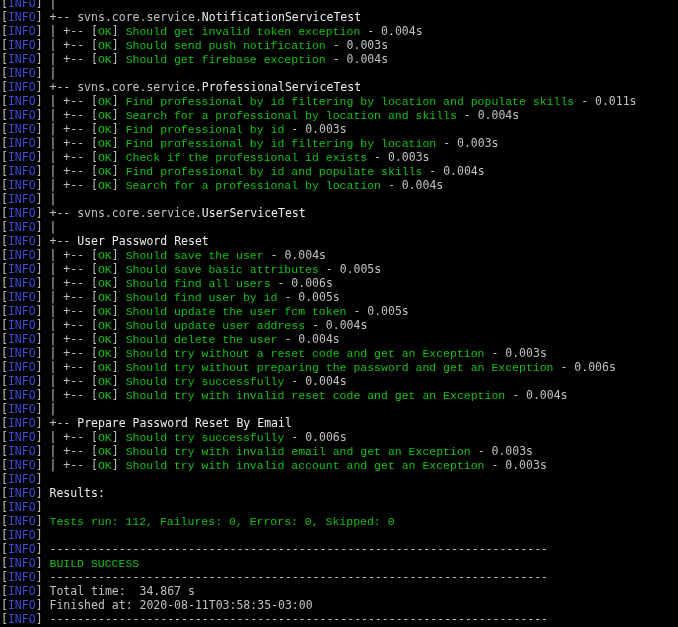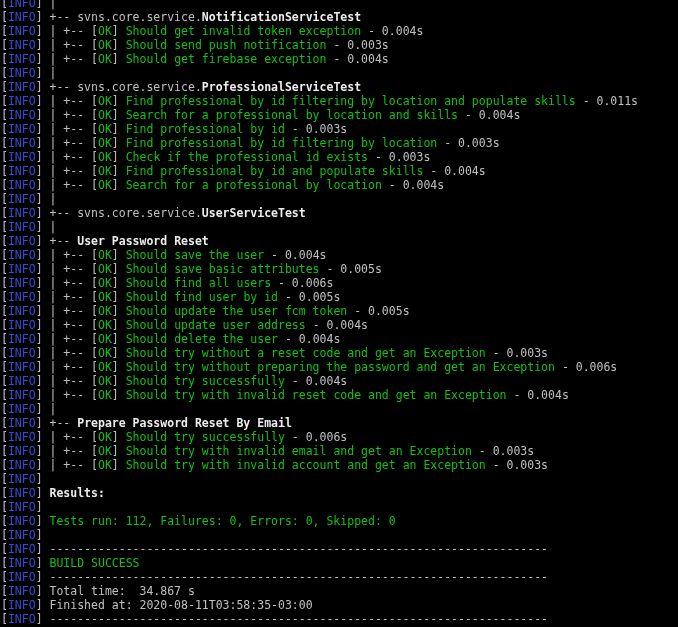--- a/index.html
+++ b/index.html
@@ -14,19 +14,19 @@
     font-family: "DejaVu Sans Mono", "Liberation Mono", monospace;
     font-size: 11.5px;
     line-height: 14px;
     white-space: pre;
     padding-left: 1px;
     margin-top: -4px; 
   }
   .line { height: 14px; }
   .seg-info { color: var(--c-info); }
   .seg-p { color: var(--c-plain); }
-  .seg-g { color: var(--c-green); }
-  .seg-w { color: var(--c-bright); font-weight: bold; }
+  .seg-g { color: var(--c-green); font-family: Liberation Mono, monospace; }
+  .seg-w { color: var(--c-bright); font-weight: normal; }
 </style>
 </head>
 <body style="background: rgb(0, 0, 0);">
 
 <div class="screen" id="screen"><div class="line"><span class="seg-p">[</span><span class="seg-info">INFO</span><span class="seg-p">] </span><span class="seg-p">|</span></div><div class="line"><span class="seg-p">[</span><span class="seg-info">INFO</span><span class="seg-p">] </span><span class="seg-p">+-- svns.core.service.</span><span class="seg-w">NotificationServiceTest</span></div><div class="line"><span class="seg-p">[</span><span class="seg-info">INFO</span><span class="seg-p">] </span><span class="seg-p">| +-- [</span><span class="seg-g">OK</span><span class="seg-p">] </span><span class="seg-g">Should get invalid token exception</span><span class="seg-p"> - 0.004s</span></div><div class="line"><span class="seg-p">[</span><span class="seg-info">INFO</span><span class="seg-p">] </span><span class="seg-p">| +-- [</span><span class="seg-g">OK</span><span class="seg-p">] </span><span class="seg-g">Should send push notification</span><span class="seg-p"> - 0.003s</span></div><div class="line"><span class="seg-p">[</span><span class="seg-info">INFO</span><span class="seg-p">] </span><span class="seg-p">| +-- [</span><span class="seg-g">OK</span><span class="seg-p">] </span><span class="seg-g">Should get firebase exception</span><span class="seg-p"> - 0.004s</span></div><div class="line"><span class="seg-p">[</span><span class="seg-info">INFO</span><span class="seg-p">] </span><span class="seg-p">|</span></div><div class="line"><span class="seg-p">[</span><span class="seg-info">INFO</span><span class="seg-p">] </span><span class="seg-p">+-- svns.core.service.</span><span class="seg-w">ProfessionalServiceTest</span></div><div class="line"><span class="seg-p">[</span><span class="seg-info">INFO</span><span class="seg-p">] </span><span class="seg-p">| +-- [</span><span class="seg-g">OK</span><span class="seg-p">] </span><span class="seg-g">Find professional by id filtering by location and populate skills</span><span class="seg-p"> - 0.011s</span></div><div class="line"><span class="seg-p">[</span><span class="seg-info">INFO</span><span class="seg-p">] </span><span class="seg-p">| +-- [</span><span class="seg-g">OK</span><span class="seg-p">] </span><span class="seg-g">Search for a professional by location and skills</span><span class="seg-p"> - 0.004s</span></div><div class="line"><span class="seg-p">[</span><span class="seg-info">INFO</span><span class="seg-p">] </span><span class="seg-p">| +-- [</span><span class="seg-g">OK</span><span class="seg-p">] </span><span class="seg-g">Find professional by id</span><span class="seg-p"> - 0.003s</span></div><div class="line"><span class="seg-p">[</span><span class="seg-info">INFO</span><span class="seg-p">] </span><span class="seg-p">| +-- [</span><span class="seg-g">OK</span><span class="seg-p">] </span><span class="seg-g">Find professional by id filtering by location</span><span class="seg-p"> - 0.003s</span></div><div class="line"><span class="seg-p">[</span><span class="seg-info">INFO</span><span class="seg-p">] </span><span class="seg-p">| +-- [</span><span class="seg-g">OK</span><span class="seg-p">] </span><span class="seg-g">Check if the professional id exists</span><span class="seg-p"> - 0.003s</span></div><div class="line"><span class="seg-p">[</span><span class="seg-info">INFO</span><span class="seg-p">] </span><span class="seg-p">| +-- [</span><span class="seg-g">OK</span><span class="seg-p">] </span><span class="seg-g">Find professional by id and populate skills</span><span class="seg-p"> - 0.004s</span></div><div class="line"><span class="seg-p">[</span><span class="seg-info">INFO</span><span class="seg-p">] </span><span class="seg-p">| +-- [</span><span class="seg-g">OK</span><span class="seg-p">] </span><span class="seg-g">Search for a professional by location</span><span class="seg-p"> - 0.004s</span></div><div class="line"><span class="seg-p">[</span><span class="seg-info">INFO</span><span class="seg-p">] </span><span class="seg-p">|</span></div><div class="line"><span class="seg-p">[</span><span class="seg-info">INFO</span><span class="seg-p">] </span><span class="seg-p">+-- svns.core.service.</span><span class="seg-w">UserServiceTest</span></div><div class="line"><span class="seg-p">[</span><span class="seg-info">INFO</span><span class="seg-p">] </span><span class="seg-p">|</span></div><div class="line"><span class="seg-p">[</span><span class="seg-info">INFO</span><span class="seg-p">] </span><span class="seg-p">+-- </span><span class="seg-w">User Password Reset</span></div><div class="line"><span class="seg-p">[</span><span class="seg-info">INFO</span><span class="seg-p">] </span><span class="seg-p">| +-- [</span><span class="seg-g">OK</span><span class="seg-p">] </span><span class="seg-g">Should save the user</span><span class="seg-p"> - 0.004s</span></div><div class="line"><span class="seg-p">[</span><span class="seg-info">INFO</span><span class="seg-p">] </span><span class="seg-p">| +-- [</span><span class="seg-g">OK</span><span class="seg-p">] </span><span class="seg-g">Should save basic attributes</span><span class="seg-p"> - 0.005s</span></div><div class="line"><span class="seg-p">[</span><span class="seg-info">INFO</span><span class="seg-p">] </span><span class="seg-p">| +-- [</span><span class="seg-g">OK</span><span class="seg-p">] </span><span class="seg-g">Should find all users</span><span class="seg-p"> - 0.006s</span></div><div class="line"><span class="seg-p">[</span><span class="seg-info">INFO</span><span class="seg-p">] </span><span class="seg-p">| +-- [</span><span class="seg-g">OK</span><span class="seg-p">] </span><span class="seg-g">Should find user by id</span><span class="seg-p"> - 0.005s</span></div><div class="line"><span class="seg-p">[</span><span class="seg-info">INFO</span><span class="seg-p">] </span><span class="seg-p">| +-- [</span><span class="seg-g">OK</span><span class="seg-p">] </span><span class="seg-g">Should update the user fcm token</span><span class="seg-p"> - 0.005s</span></div><div class="line"><span class="seg-p">[</span><span class="seg-info">INFO</span><span class="seg-p">] </span><span class="seg-p">| +-- [</span><span class="seg-g">OK</span><span class="seg-p">] </span><span class="seg-g">Should update user address</span><span class="seg-p"> - 0.004s</span></div><div class="line"><span class="seg-p">[</span><span class="seg-info">INFO</span><span class="seg-p">] </span><span class="seg-p">| +-- [</span><span class="seg-g">OK</span><span class="seg-p">] </span><span class="seg-g">Should delete the user</span><span class="seg-p"> - 0.004s</span></div><div class="line"><span class="seg-p">[</span><span class="seg-info">INFO</span><span class="seg-p">] </span><span class="seg-p">| +-- [</span><span class="seg-g">OK</span><span class="seg-p">] </span><span class="seg-g">Should try without a reset code and get an Exception</span><span class="seg-p"> - 0.003s</span></div><div class="line"><span class="seg-p">[</span><span class="seg-info">INFO</span><span class="seg-p">] </span><span class="seg-p">| +-- [</span><span class="seg-g">OK</span><span class="seg-p">] </span><span class="seg-g">Should try without preparing the password and get an Exception</span><span class="seg-p"> - 0.006s</span></div><div class="line"><span class="seg-p">[</span><span class="seg-info">INFO</span><span class="seg-p">] </span><span class="seg-p">| +-- [</span><span class="seg-g">OK</span><span class="seg-p">] </span><span class="seg-g">Should try successfully</span><span class="seg-p"> - 0.004s</span></div><div class="line"><span class="seg-p">[</span><span class="seg-info">INFO</span><span class="seg-p">] </span><span class="seg-p">| +-- [</span><span class="seg-g">OK</span><span class="seg-p">] </span><span class="seg-g">Should try with invalid reset code and get an Exception</span><span class="seg-p"> - 0.004s</span></div><div class="line"><span class="seg-p">[</span><span class="seg-info">INFO</span><span class="seg-p">] </span><span class="seg-p">|</span></div><div class="line"><span class="seg-p">[</span><span class="seg-info">INFO</span><span class="seg-p">] </span><span class="seg-p">+-- </span><span class="seg-w">Prepare Password Reset By Email</span></div><div class="line"><span class="seg-p">[</span><span class="seg-info">INFO</span><span class="seg-p">] </span><span class="seg-p">| +-- [</span><span class="seg-g">OK</span><span class="seg-p">] </span><span class="seg-g">Should try successfully</span><span class="seg-p"> - 0.006s</span></div><div class="line"><span class="seg-p">[</span><span class="seg-info">INFO</span><span class="seg-p">] </span><span class="seg-p">| +-- [</span><span class="seg-g">OK</span><span class="seg-p">] </span><span class="seg-g">Should try with invalid email and get an Exception</span><span class="seg-p"> - 0.003s</span></div><div class="line"><span class="seg-p">[</span><span class="seg-info">INFO</span><span class="seg-p">] </span><span class="seg-p">| +-- [</span><span class="seg-g">OK</span><span class="seg-p">] </span><span class="seg-g">Should try with invalid account and get an Exception</span><span class="seg-p"> - 0.003s</span></div><div class="line"><span class="seg-p">[</span><span class="seg-info">INFO</span><span class="seg-p">] </span></div><div class="line"><span class="seg-p">[</span><span class="seg-info">INFO</span><span class="seg-p">] </span><span class="seg-w">Results:</span></div><div class="line"><span class="seg-p">[</span><span class="seg-info">INFO</span><span class="seg-p">] </span></div><div class="line"><span class="seg-p">[</span><span class="seg-info">INFO</span><span class="seg-p">] </span><span class="seg-g">Tests run: 112, Failures: 0, Errors: 0, Skipped: 0</span></div><div class="line"><span class="seg-p">[</span><span class="seg-info">INFO</span><span class="seg-p">] </span></div><div class="line"><span class="seg-p">[</span><span class="seg-info">INFO</span><span class="seg-p">] </span><span class="seg-p">------------------------------------------------------------------------</span></div><div class="line"><span class="seg-p">[</span><span class="seg-info">INFO</span><span class="seg-p">] </span><span class="seg-g">BUILD SUCCESS</span></div><div class="line"><span class="seg-p">[</span><span class="seg-info">INFO</span><span class="seg-p">] </span><span class="seg-p">------------------------------------------------------------------------</span></div><div class="line"><span class="seg-p">[</span><span class="seg-info">INFO</span><span class="seg-p">] </span><span class="seg-p">Total time:  34.867 s</span></div><div class="line"><span class="seg-p">[</span><span class="seg-info">INFO</span><span class="seg-p">] </span><span class="seg-p">Finished at: 2020-08-11T03:58:35-03:00</span></div><div class="line"><span class="seg-p">[</span><span class="seg-info">INFO</span><span class="seg-p">] </span><span class="seg-p">------------------------------------------------------------------------</span></div></div>
 
 </body></html>

